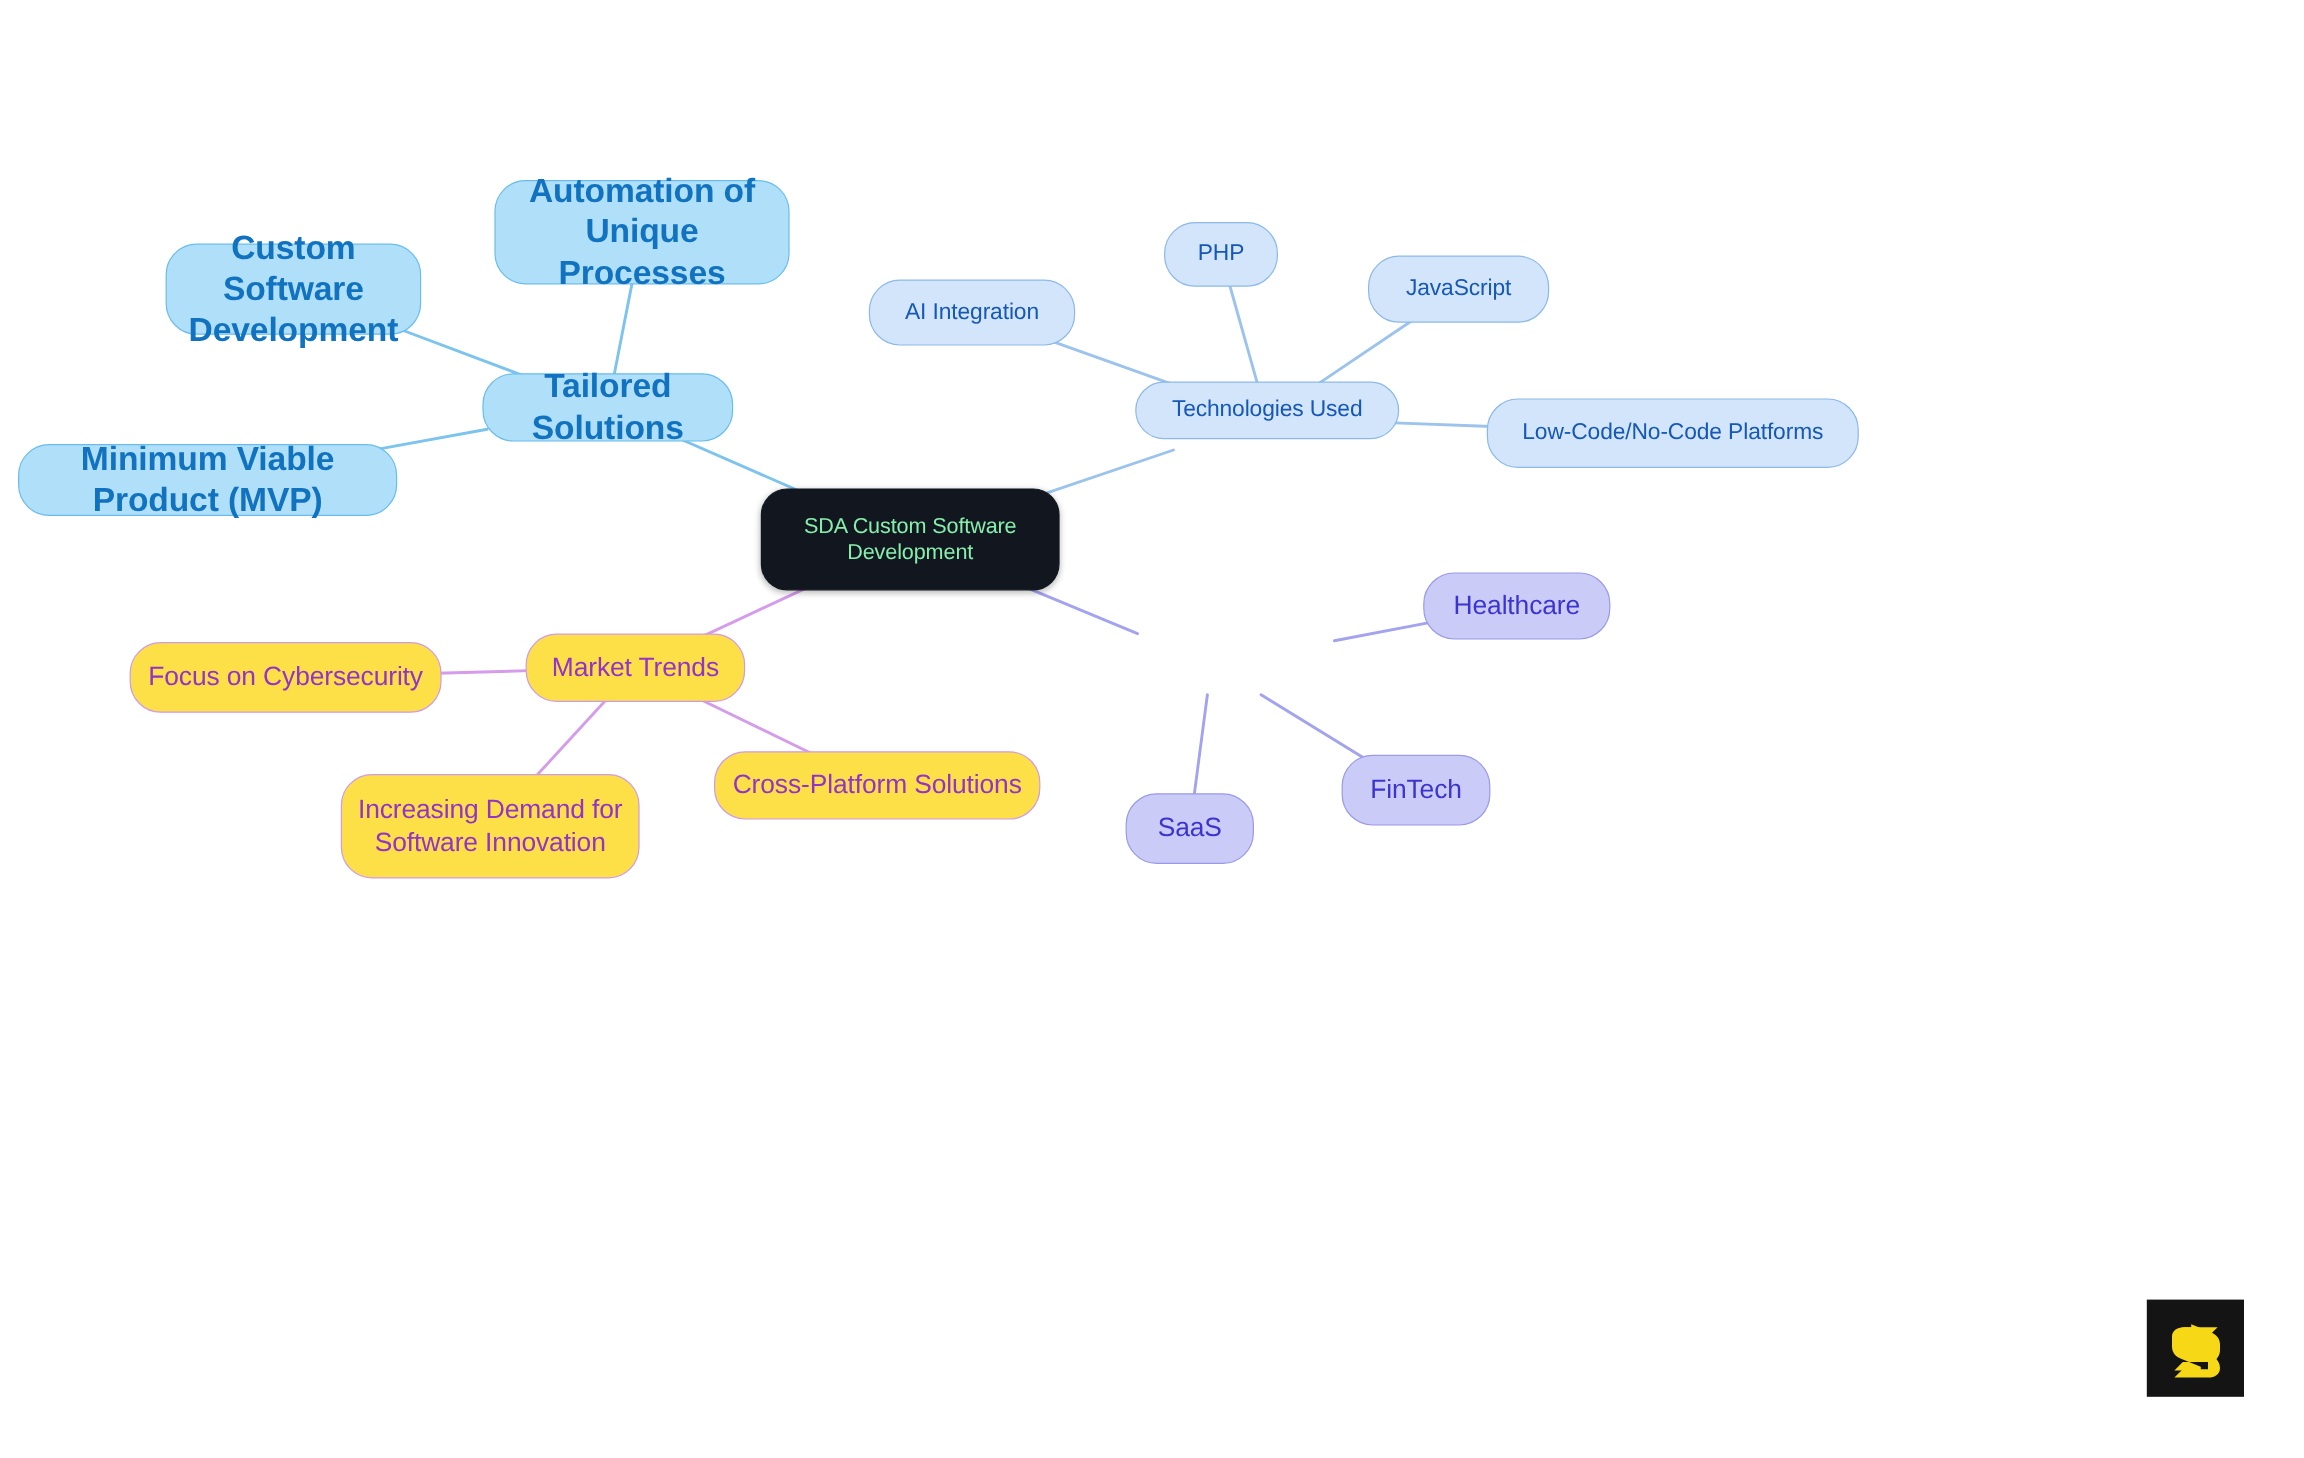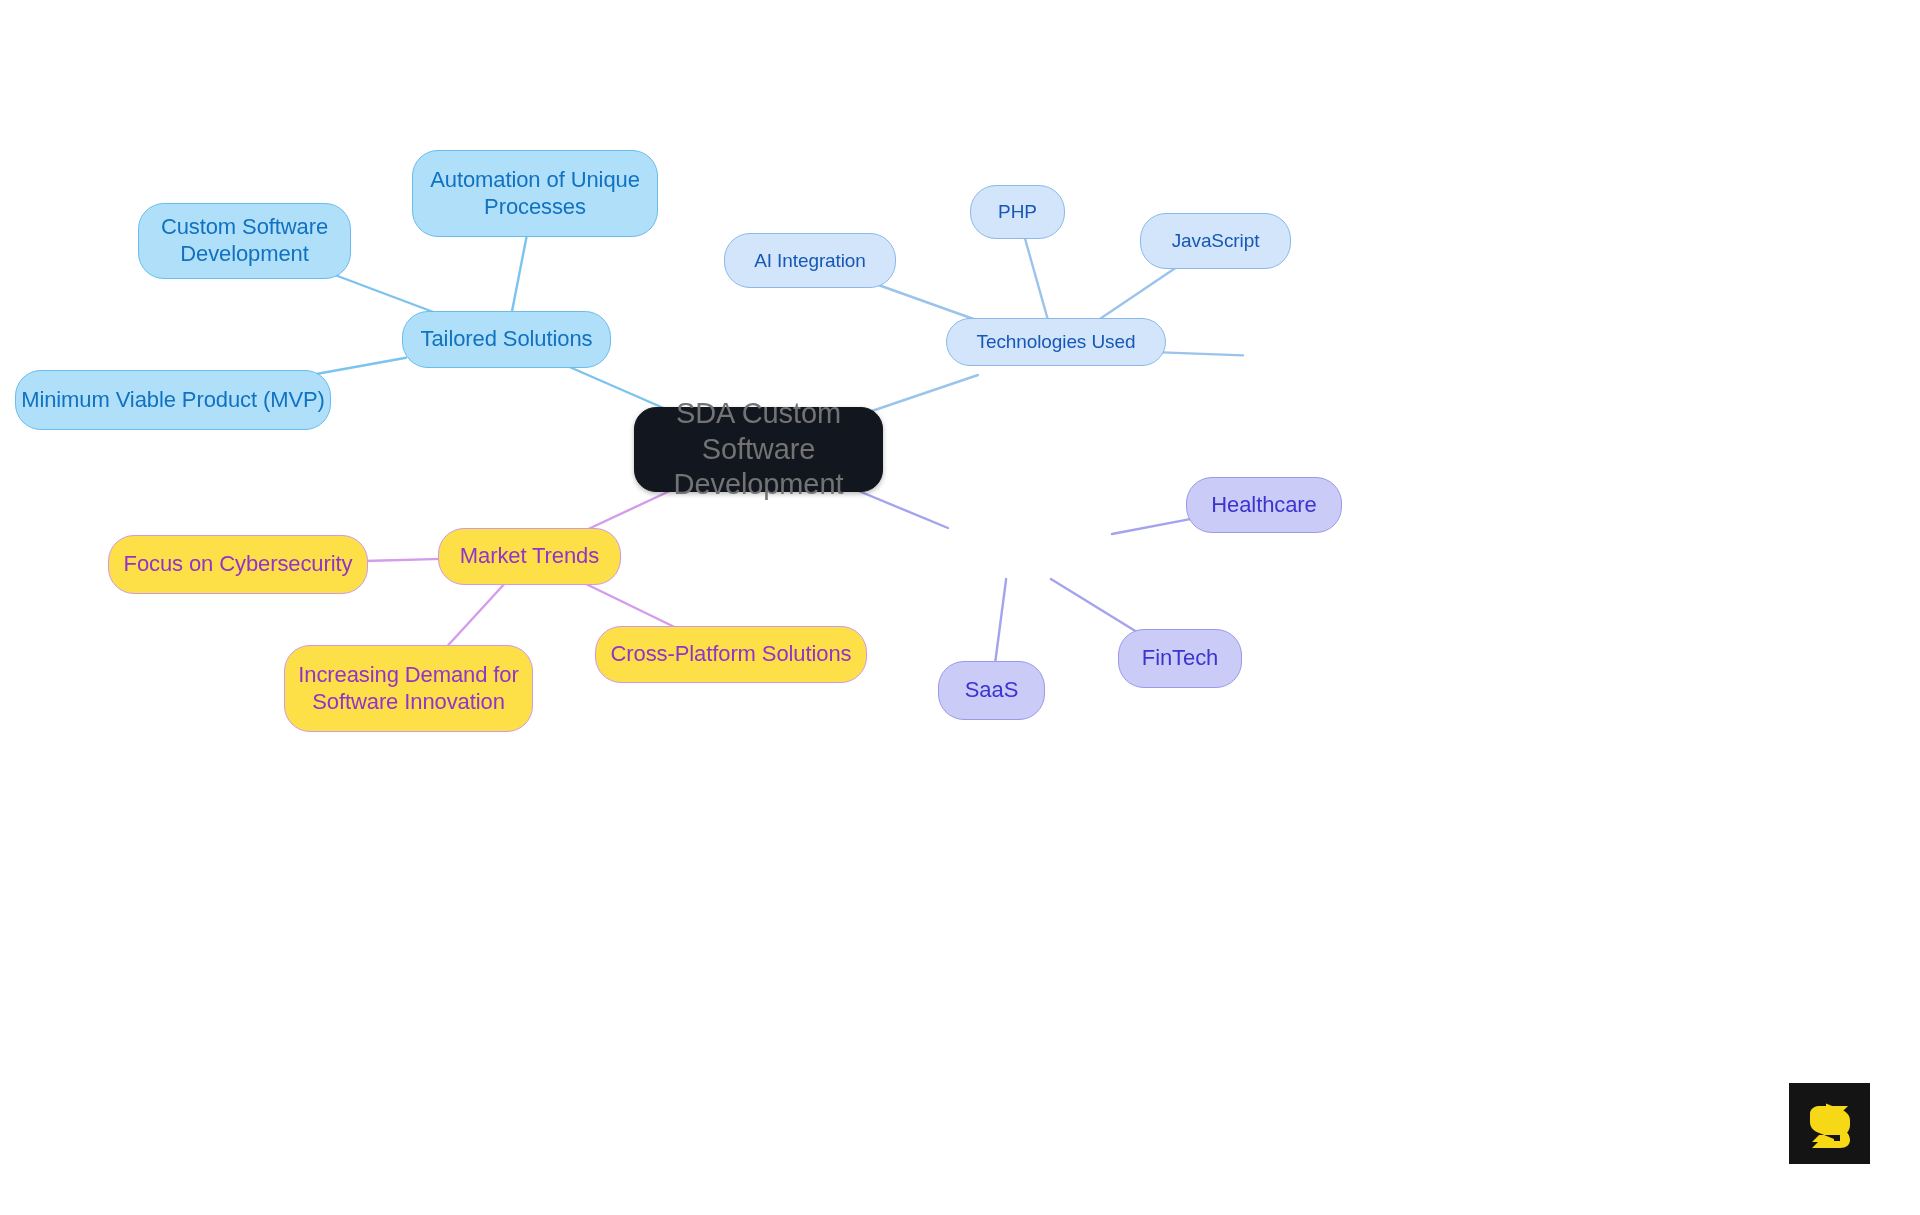--- a/index.html
+++ b/index.html
@@ -38,31 +38,32 @@
     text-align: center;
     line-height: 1.22;
     border-style: solid;
     border-width: 1.5px;
     white-space: pre-line;
     letter-spacing: -0.1px;
   }
   .node-root {
     background: #12161f;
     border-color: #12161f;
-    color: #737373;
+    color: #86efac;
     border-radius: 22px;
-    font-size: 29px;
+    font-size: 18px;
     box-shadow: 0 2px 5px rgba(0,0,0,0.28);
   }
   .node-blue-a {
     background: #b0dffa;
     border-color: #69bdec;
     color: #1172c0;
     border-radius: 26px;
-    font-size: 22px;
+    font-size: 28px;
+    font-weight: bold;
   }
   .node-blue-b {
     background: #d3e5fb;
     border-color: #8cb9e8;
     color: #1658b5;
     border-radius: 26px;
     font-size: 19px;
   }
   .node-periwinkle {
     background: #cbcbf8;
@@ -115,20 +116,21 @@
     <div class="node node-blue-a" style="left: 402px; top: 311px; width: 209px; height: 57px;">Tailored Solutions</div>
     <div class="node node-blue-a" style="left: 138px; top: 203px; width: 213px; height: 76px;">Custom Software
 Development</div>
     <div class="node node-blue-a" style="left: 412px; top: 150px; width: 246px; height: 87px;">Automation of Unique
 Processes</div>
     <div class="node node-blue-a" style="left: 15px; top: 370px; width: 316px; height: 60px; text-align: center;">Minimum Viable Product (MVP)</div>
     <div class="node node-blue-b" style="left: 946px; top: 318px; width: 220px; height: 48px;">Technologies Used</div>
     <div class="node node-blue-b" style="left: 724px; top: 233px; width: 172px; height: 55px;">AI Integration</div>
     <div class="node node-blue-b" style="left: 970px; top: 185px; width: 95px; height: 54px;">PHP</div>
     <div class="node node-blue-b" style="left: 1140px; top: 213px; width: 151px; height: 56px;">JavaScript</div>
+    <div class="node node-blue-b" style="left: 1239px; top: 332px; width: 310px; height: 58px;">Low-Code/No-Code Platforms</div>
     <div class="node node-periwinkle" style="left: 1186px; top: 477px; width: 156px; height: 56px;">Healthcare</div>
     <div class="node node-periwinkle" style="left: 1118px; top: 629px; width: 124px; height: 59px;">FinTech</div>
     <div class="node node-periwinkle" style="left: 938px; top: 661px; width: 107px; height: 59px;">SaaS</div>
     <div class="node node-pink" style="left: 438px; top: 528px; width: 183px; height: 57px;">Market Trends</div>
     <div class="node node-pink" style="left: 108px; top: 535px; width: 260px; height: 59px;">Focus on Cybersecurity</div>
     <div class="node node-pink" style="left: 284px; top: 645px; width: 249px; height: 87px;">Increasing Demand for
 Software Innovation</div>
     <div class="node node-pink" style="left: 595px; top: 626px; width: 272px; height: 57px;">Cross-Platform Solutions</div>
   </div>
 

